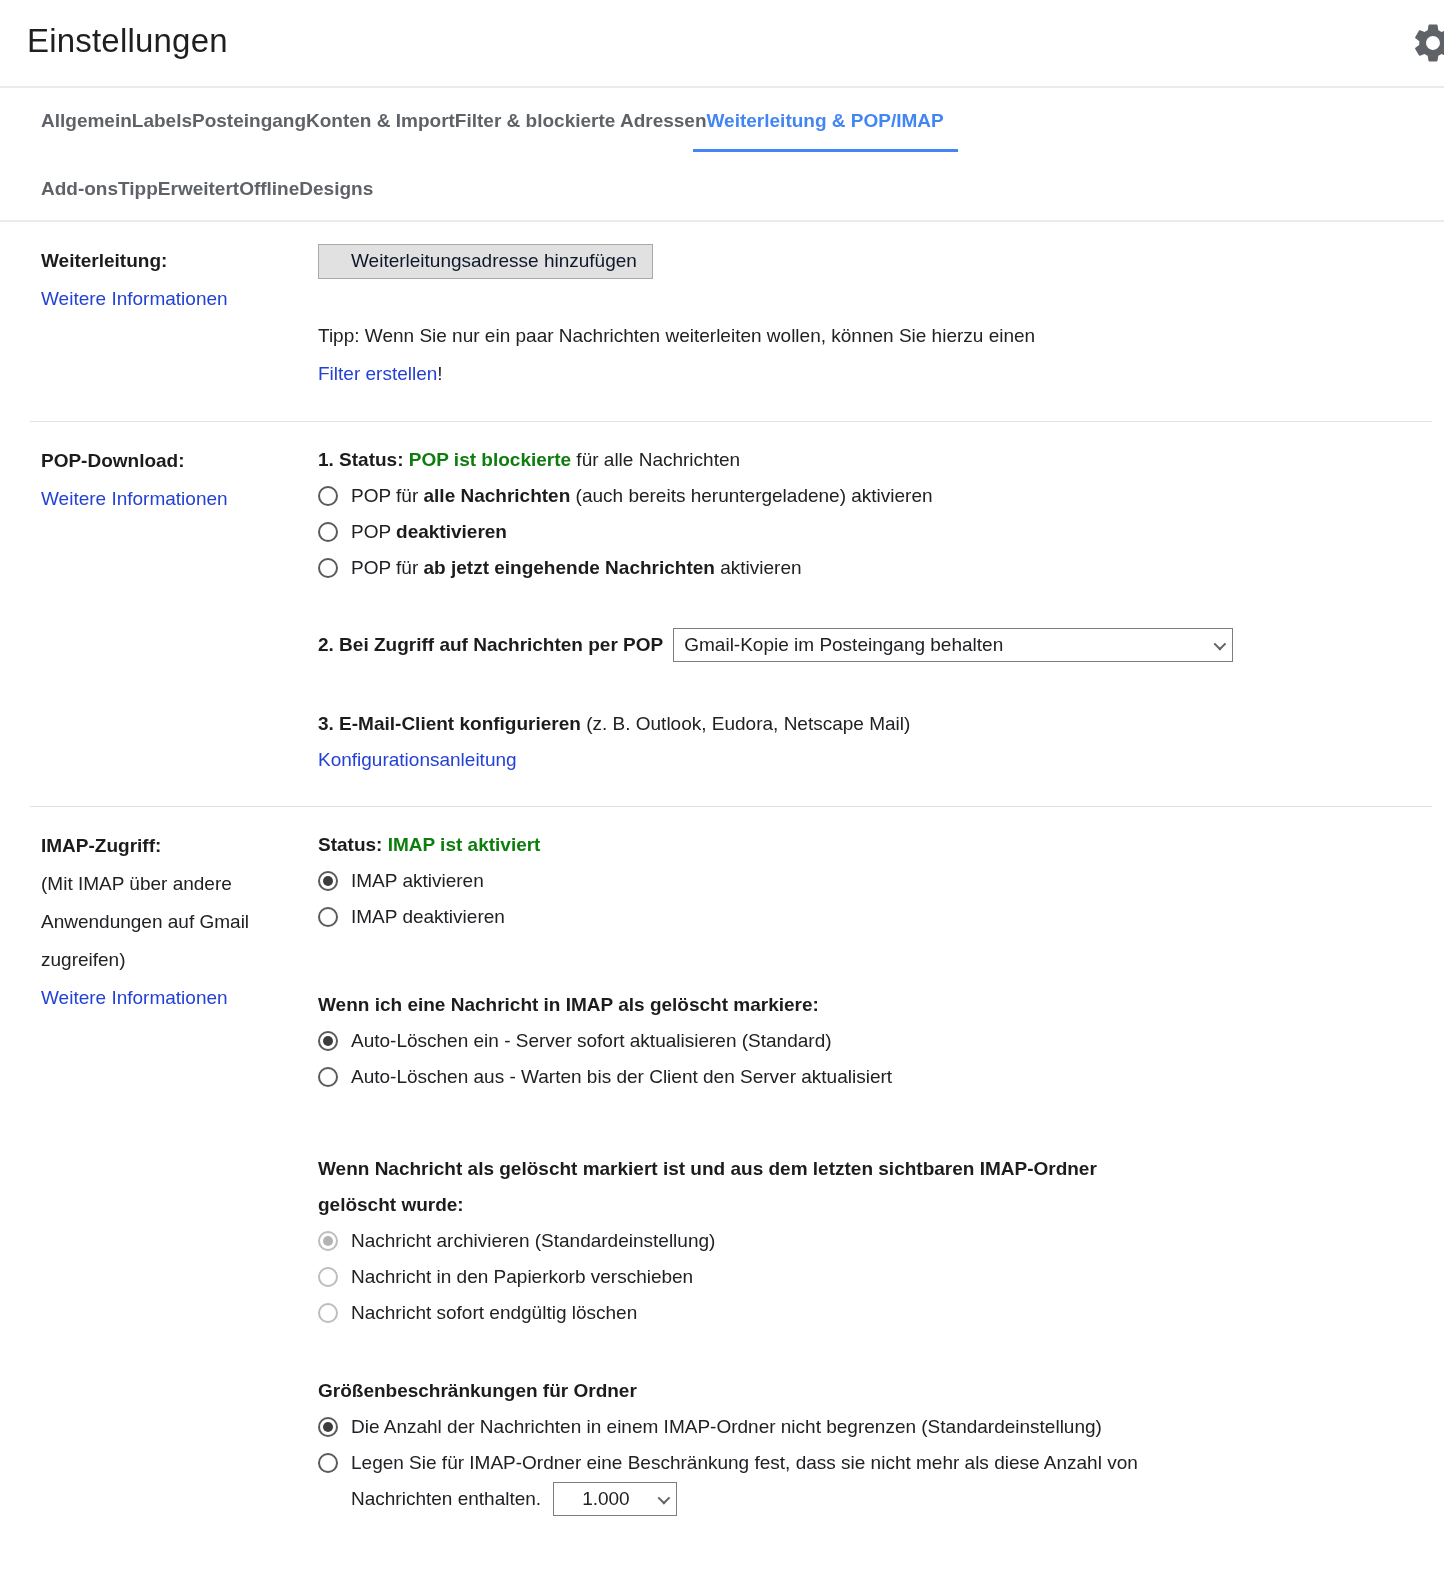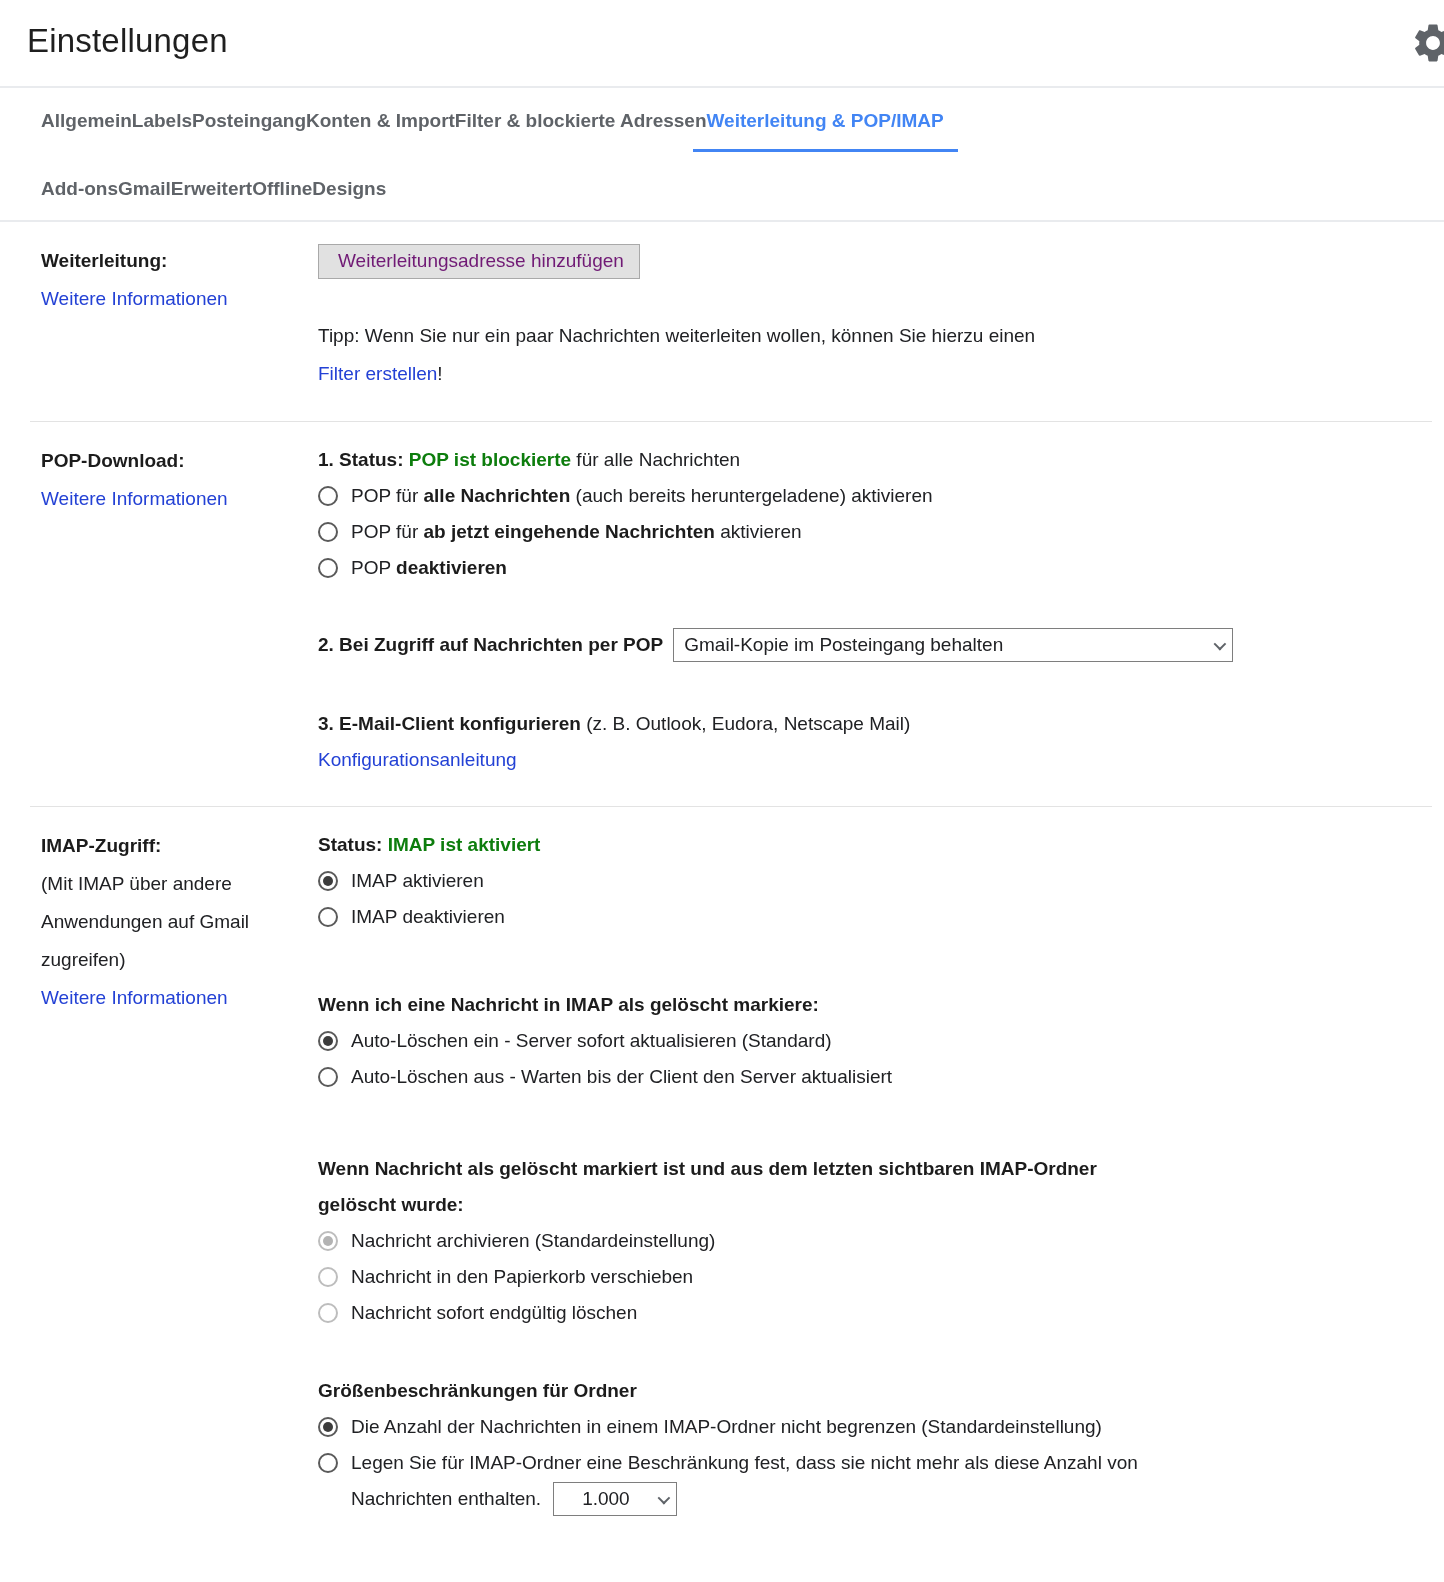--- a/index.html
+++ b/index.html
@@ -44,24 +44,24 @@
   .sec-label { font-weight: 700; color: #1c1c1c; }
   .left-desc { font-weight: 400; color: #202124; max-width: 255px; }
   a.link { color: #2341d5; text-decoration: none; cursor: pointer; }
   .line { line-height: 36px; }
   .b { font-weight: 700; color: #1c1c1c; }
   .green { color: #0d7d0d; font-weight: 700; }
   
   .gray-btn {
     display: inline-block;
     font-family: "Liberation Sans", sans-serif;
-    font-size: 19px; color: #701a75;
+    font-size: 19px; color: #0f172a;
     background: #e1e1e1;
     border: 1px solid #a9a9a9;
-    padding: 5px 15px 6px 19px;
+    padding: 5px 15px 6px 32px;
     cursor: pointer;
     margin-top: 2px;
   }
   
   .radio-row { display: flex; align-items: center; gap: 13px; min-height: 36px; }
   .radio-row.top-align { align-items: flex-start; }
   .radio-row.top-align .radio { margin-top: 8px; }
   .radio {
     width: 20px; height: 20px; flex-shrink: 0;
     border: 2px solid #5a5a5a; border-radius: 50%;
@@ -115,21 +115,21 @@
   <div class="tab-row tab-row1">
     <div class="tab">Allgemein</div>
     <div class="tab">Labels</div>
     <div class="tab">Posteingang</div>
     <div class="tab">Konten &amp; Import</div>
     <div class="tab">Filter &amp; blockierte Adressen</div>
     <div class="tab active">Weiterleitung &amp; POP/IMAP</div>
   </div>
   <div class="tab-row tab-row2">
     <div class="tab">Add-ons</div>
-    <div class="tab">Gmail</div>
+    <div class="tab">Tipp</div>
     <div class="tab">Erweitert</div>
     <div class="tab">Offline</div>
     <div class="tab">Designs</div>
   </div>
 </div>
 <div class="hr-light"></div>
 
 <div class="content">
 
   <div class="section">
@@ -156,25 +156,25 @@
         <span class="b">1. Status:</span>
         <span class="green">POP ist blockierte</span><span> für alle Nachrichten</span>
       </div>
 
       <div class="radio-row">
         <span class="radio"></span>
         <span class="radio-label"><span>POP für </span><span class="b">alle Nachrichten</span><span> (auch bereits heruntergeladene) aktivieren</span></span>
       </div>
       <div class="radio-row">
         <span class="radio"></span>
+        <span class="radio-label"><span>POP </span><span class="b">deaktivieren</span><span></span></span>
+      </div>
+      <div class="radio-row">
+        <span class="radio"></span>
         <span class="radio-label"><span>POP für </span><span class="b">ab jetzt eingehende Nachrichten</span><span> aktivieren</span></span>
-      </div>
-      <div class="radio-row">
-        <span class="radio"></span>
-        <span class="radio-label"><span>POP </span><span class="b">deaktivieren</span><span></span></span>
       </div>
 
       <div class="row-flex mt-42">
         <span class="b">2. Bei Zugriff auf Nachrichten per POP</span>
         <span class="fake-select select-wide">
           <span>Gmail-Kopie im Posteingang behalten</span>
           <span class="chev"></span>
         </span>
       </div>
 

